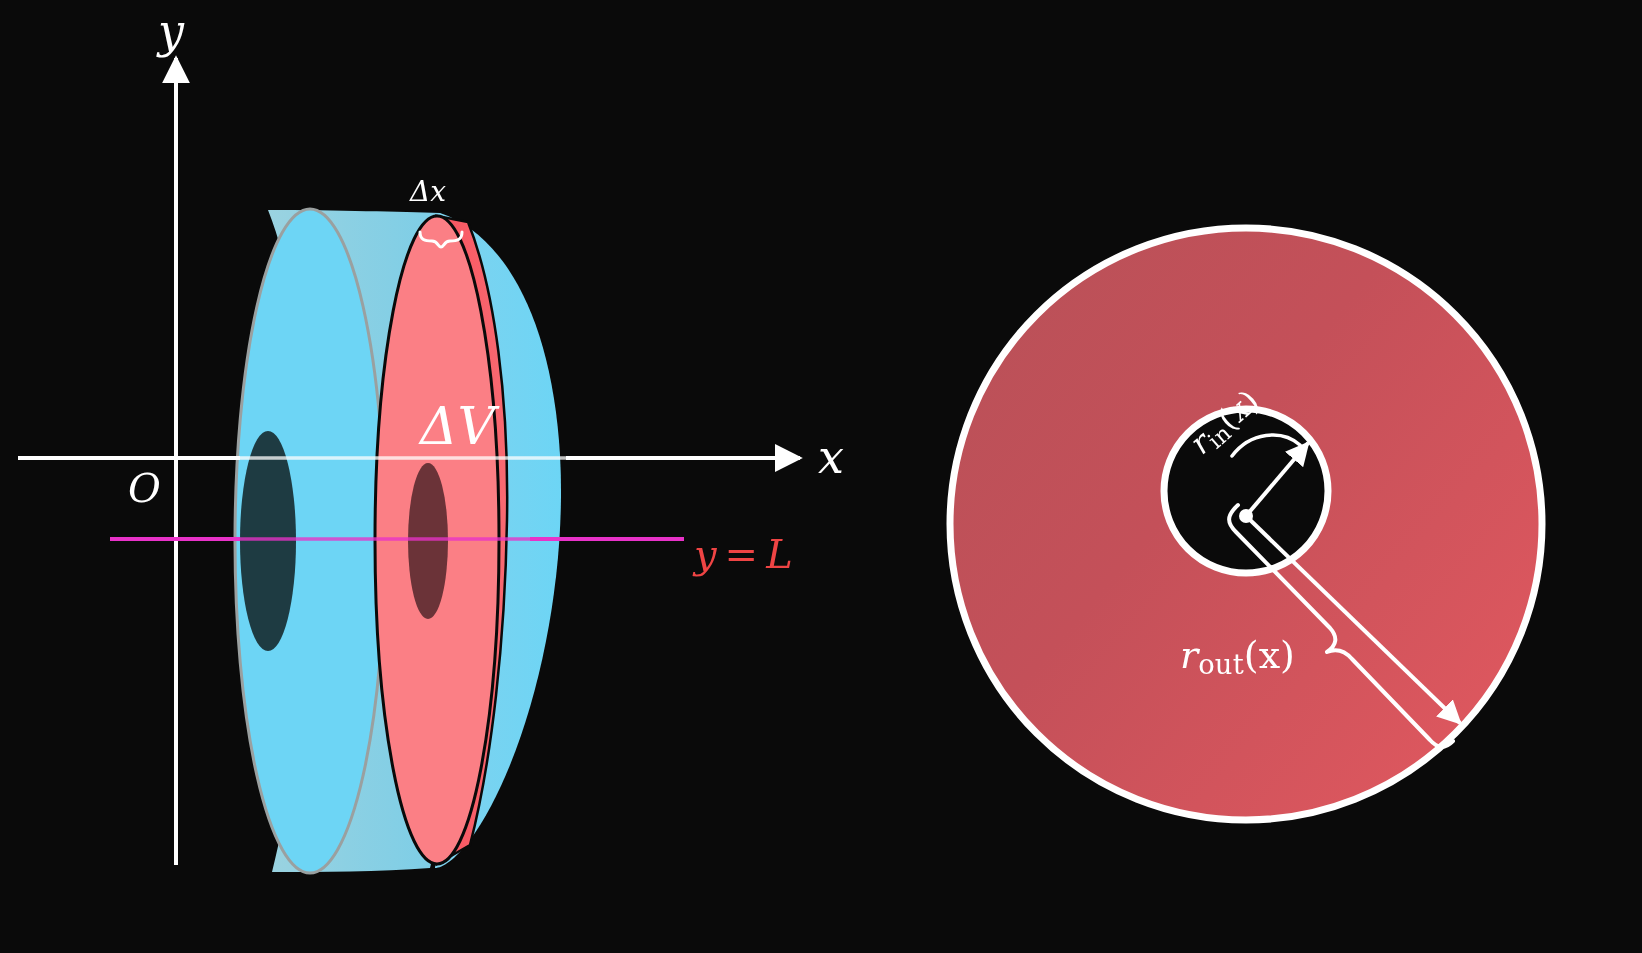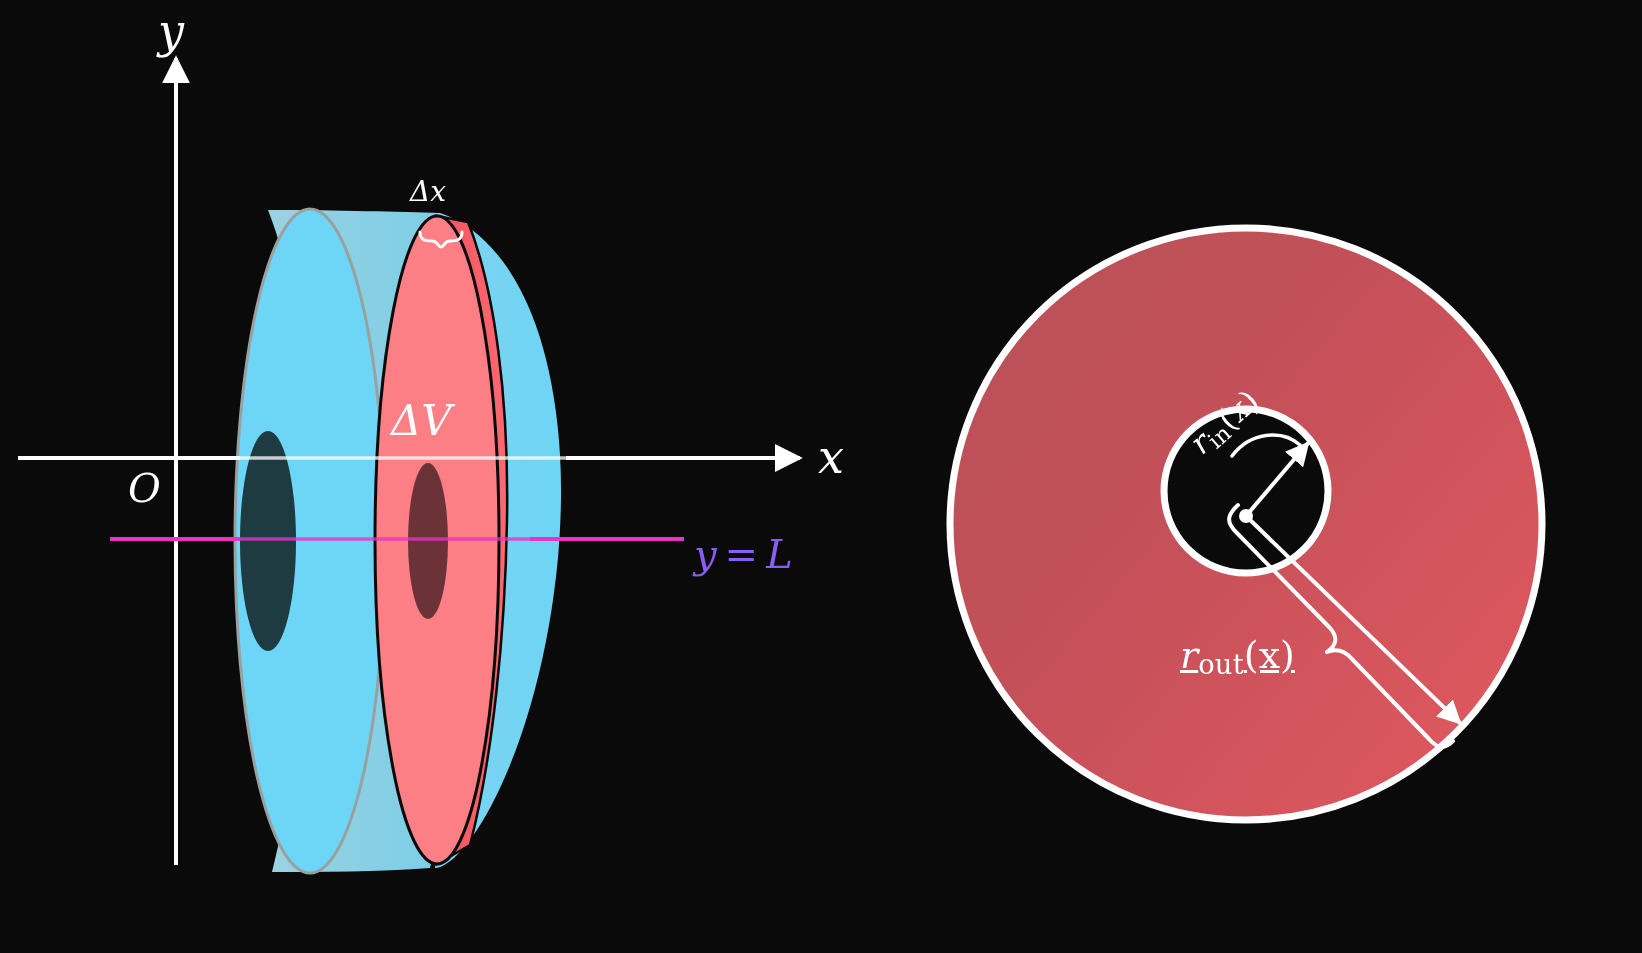--- a/index.html
+++ b/index.html
@@ -30,23 +30,23 @@
     font-style: italic;
     color: #ffffff;
     white-space: nowrap;
     user-select: none;
     line-height: 1;
   }
   .lbl-y      { left: 158px; top: 8px;   font-size: 46px; }
   .lbl-x      { left: 818px; top: 434px; font-size: 46px; }
   .lbl-O      { left: 128px; top: 468px; font-size: 40px; }
   .lbl-dx     { left: 410px; top: 178px; font-size: 28px; }
-  .lbl-dV     { left: 391px; top: 400px; font-size: 42px; }
-  .lbl-yL     { left: 694px; top: 534px; font-size: 40px; color: #8b5cf6; }
-  .lbl-rout   { left: 1180px; top: 636px; font-size: 38px; text-decoration: underline; }
+  .lbl-dV     { left: 420px; top: 400px; font-size: 52px; }
+  .lbl-yL     { left: 694px; top: 534px; font-size: 40px; color: #ef4444; }
+  .lbl-rout   { left: 1180px; top: 636px; font-size: 38px; }
   .lbl-rin {
     left: 1196px; top: 432px;
     font-size: 31px;
     transform: rotate(-41deg);
     transform-origin: 0 50%;
   }
   .sub {
     font-style: normal;
     font-size: 0.72em;
     vertical-align: -0.22em;

